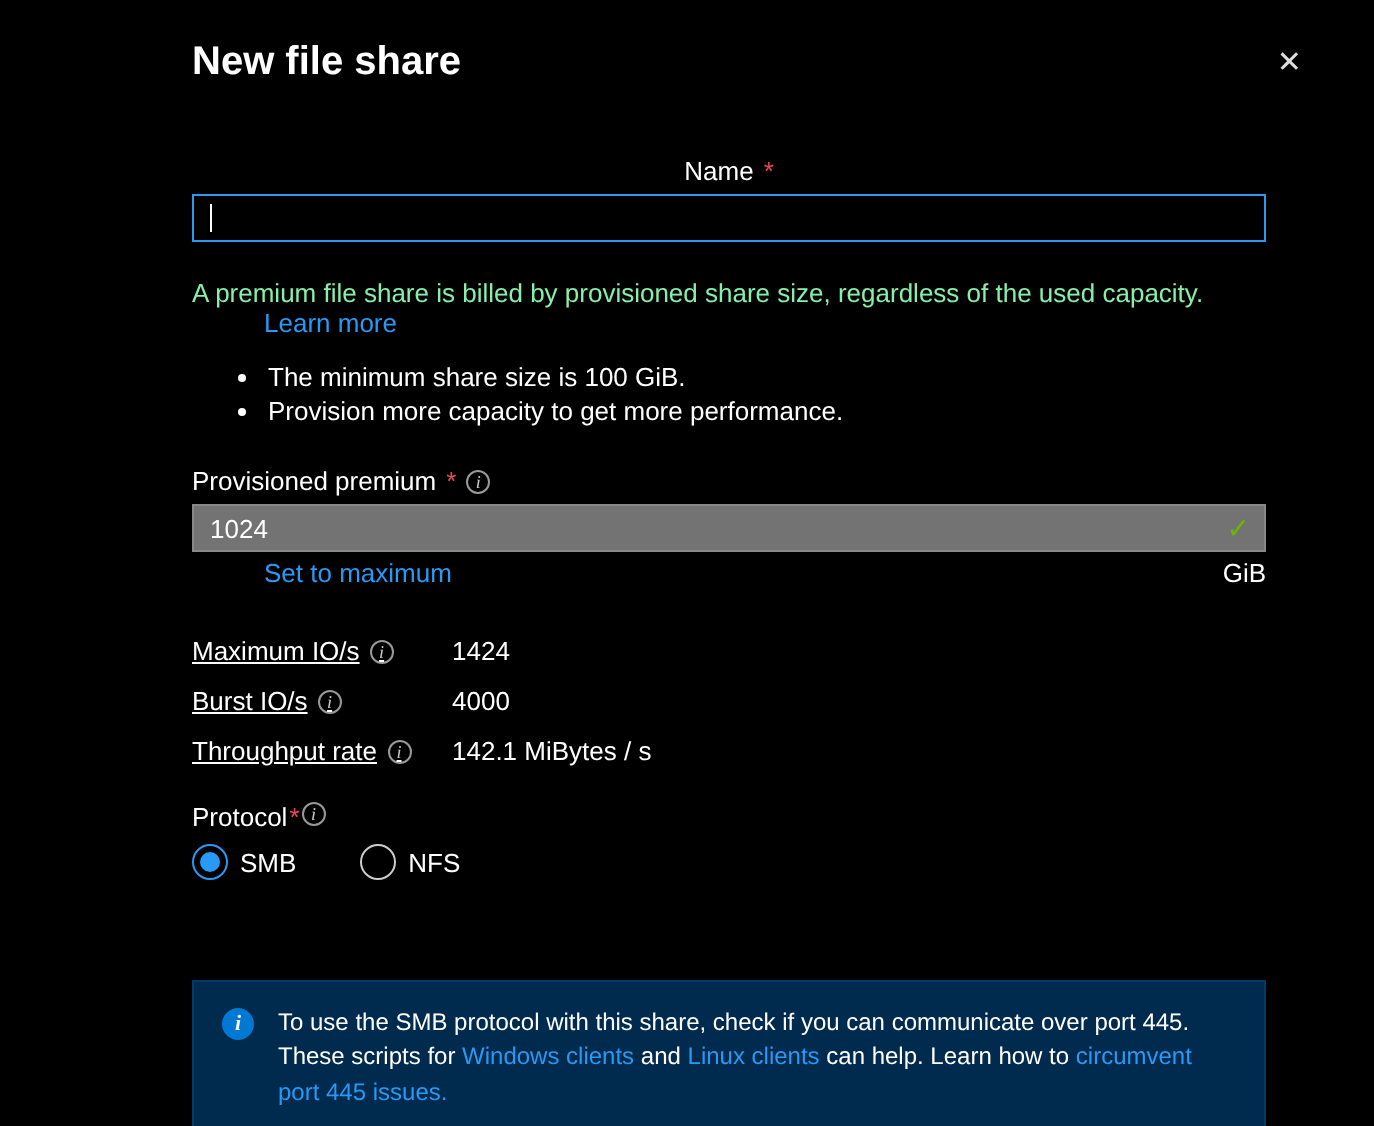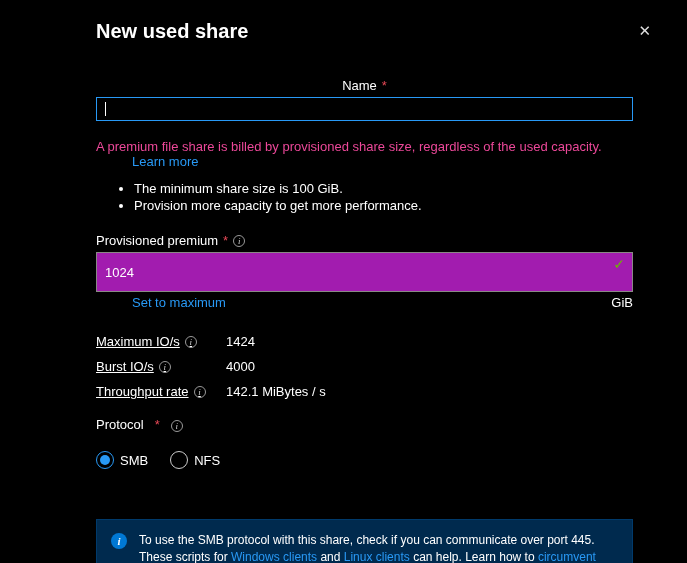--- a/index.html
+++ b/index.html
@@ -55,21 +55,21 @@
       height: 14px;
       background: #fff;
       vertical-align: middle;
     }
     .helper-block {
       margin-top: 18px;
       margin-bottom: 8px;
     }
     .helper-text {
       font-size: 13px;
-      color: #ec4899;
+      color: #86efac;
     }
     .link {
       color: #2899f5;
       cursor: pointer;
       margin-left: 36px;
     }
     .bullets {
       margin: 12px 0 20px 0;
       padding-left: 38px;
       font-size: 13px;
@@ -95,22 +95,22 @@
       color: #ccc;
       font-style: italic;
       font-family: serif;
       cursor: pointer;
     }
     .capacity-input-wrap {
       position: relative;
     }
     .capacity-input {
       width: 100%;
-      height: 40px;
-      background: #a21caf;
+      height: 24px;
+      background: #737373;
       color: #fff;
       border: 1px solid #8a8886;
       padding: 0 28px 0 8px;
       font-size: 13px;
       outline: none;
     }
     .valid-check {
       position: absolute;
       right: 8px;
       top: 4px;
@@ -143,27 +143,27 @@
       text-decoration: underline;
     }
     .perf-value {
       font-size: 13px;
     }
     .protocol-section {
       margin-top: 18px;
     }
     .protocol-label-row {
       display: flex;
-      align-items: flex-end;
-      gap: 11px;
-      margin-bottom: 19px;
+      align-items: flex-start;
+      gap: 1px;
+      margin-bottom: 6px;
     }
     .radio-group {
       display: flex;
-      gap: 22px;
+      gap: 32px;
       align-items: center;
     }
     .radio-item {
       display: flex;
       align-items: center;
       gap: 6px;
       cursor: pointer;
     }
     .radio-outer {
       width: 18px;
@@ -228,21 +228,21 @@
       display: flex;
       align-items: center;
     }
   </style>
 </head>
 <body>
 
 <div class="panel">
 
   <div class="header">
-    <div class="title">New used share</div>
+    <div class="title">New file share</div>
     <div class="close-x">✕</div>
   </div>
 
   <div class="form-body">
 
     <div class="field-label">
       <span>Name</span>
       <span class="req">*</span>
     </div>
     <div class="fake-input">

